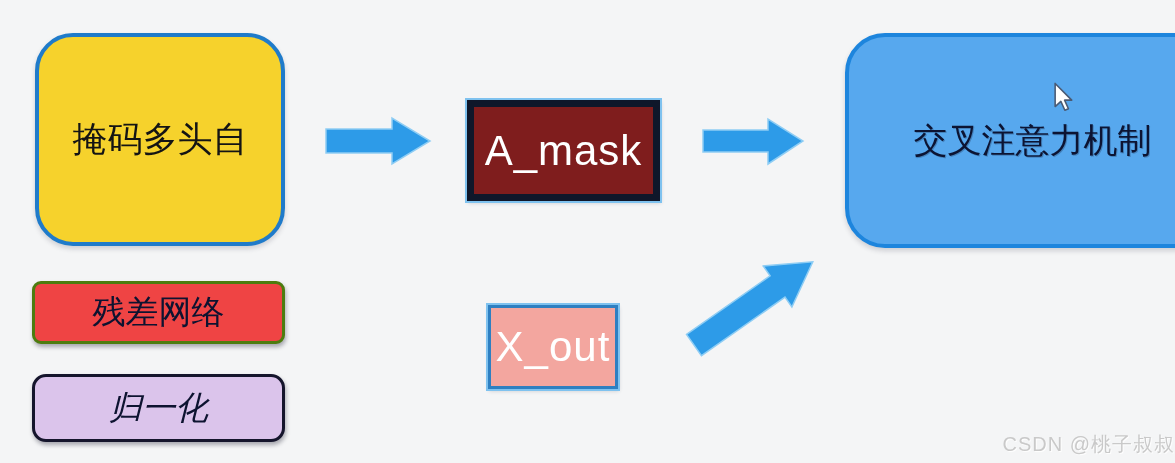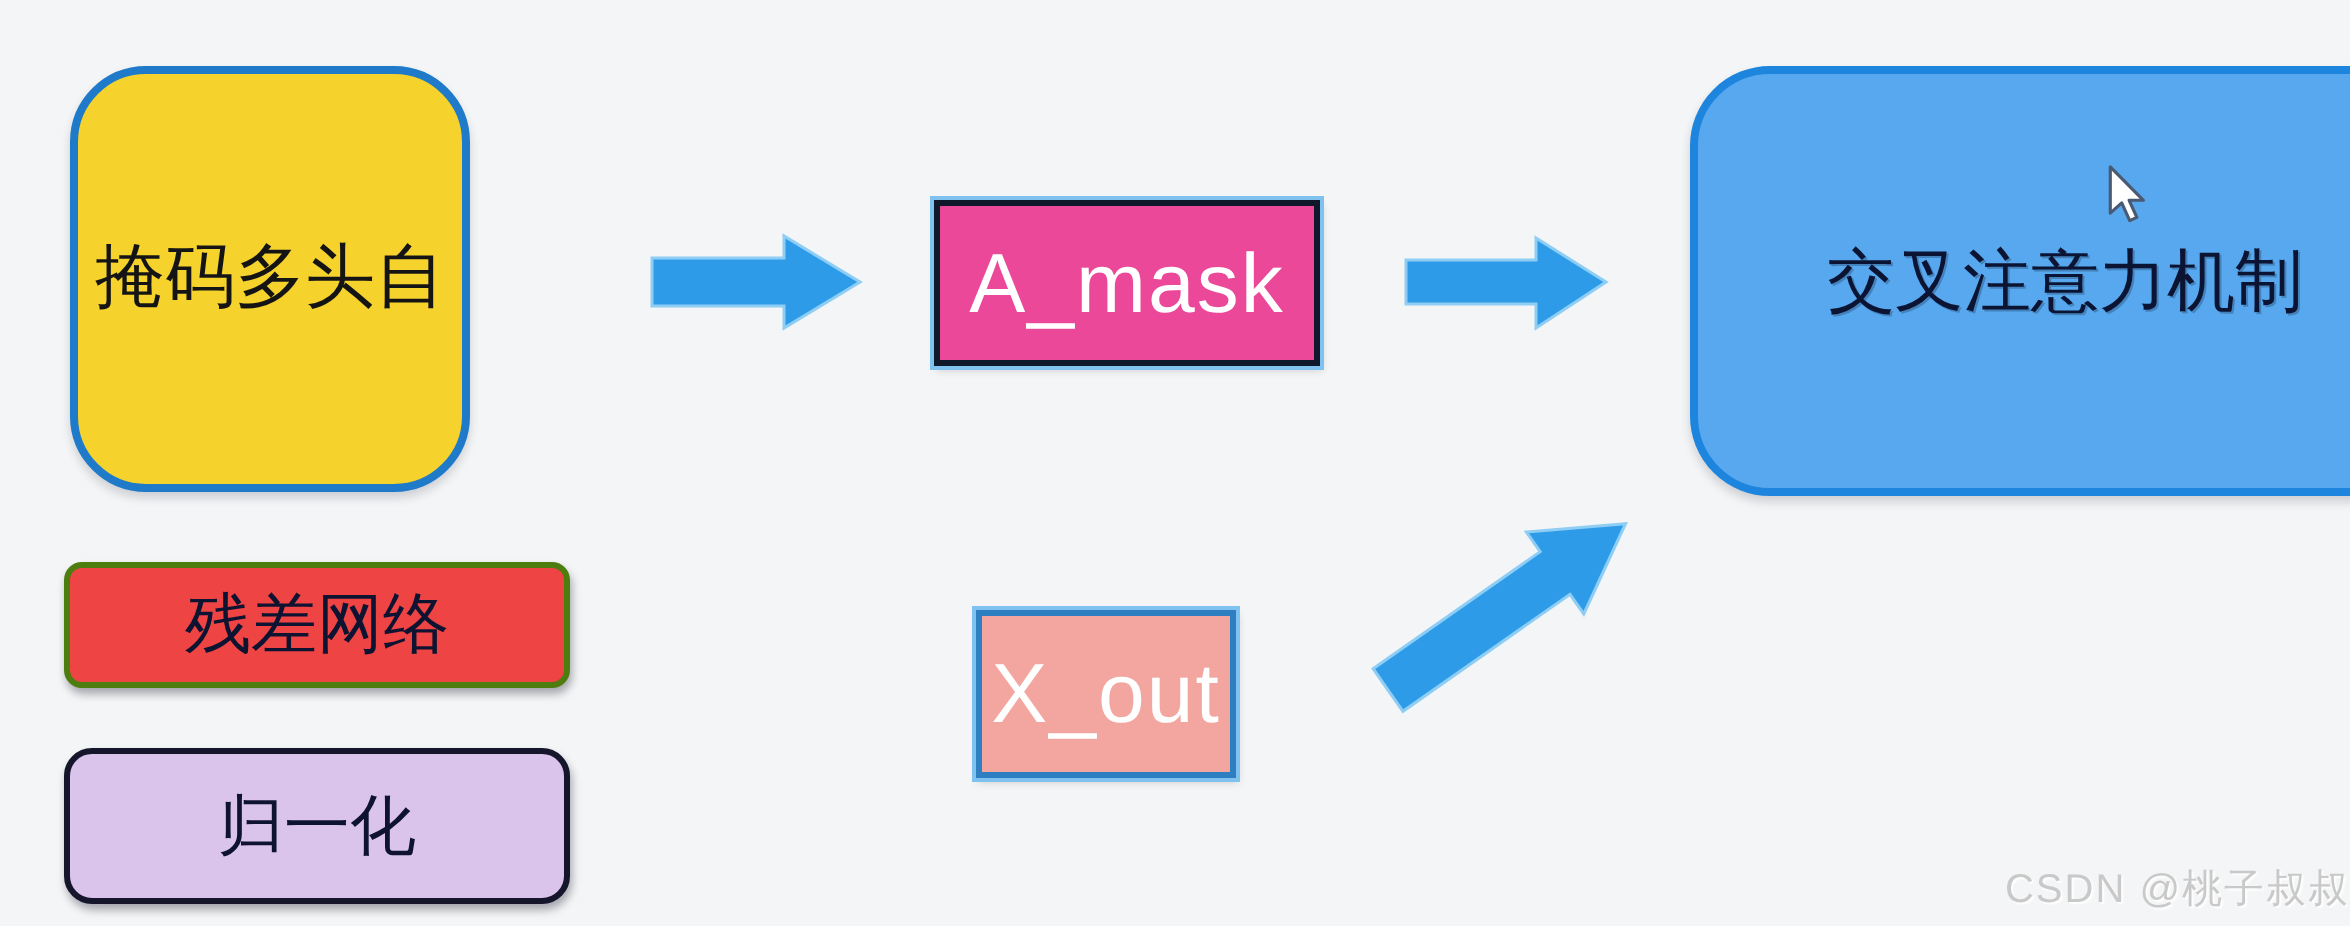--- a/index.html
+++ b/index.html
@@ -18,51 +18,52 @@
   }
   .node {
     position: absolute;
     display: flex;
     flex-direction: column;
     align-items: center;
     justify-content: center;
     text-align: center;
   }
   .node-masked {
-    left: 35px; top: 33px; width: 200px; height: 213px;
+    left: 35px; top: 33px; width: 250px; height: 213px;
     background: #f6d22c;
     border: 4px solid #1f7bca;
     border-radius: 38px;
     color: #141414;
     font-size: 35px;
     line-height: 1.26;
     box-shadow: 0 3px 5px rgba(40,40,60,0.18);
   }
   .node-residual {
     left: 32px; top: 281px; width: 253px; height: 63px;
     background: #ef4444;
     border: 3px solid #4d7c0f;
     border-radius: 9px;
     color: #0d1330;
     font-size: 33px;
     box-shadow: 1px 3px 4px rgba(20,20,40,0.35);
   }
   .node-norm {
-    left: 32px; top: 374px; width: 253px; height: 78px;
+    left: 32px; top: 374px; width: 253px; height: 68px;
     background: #dbc4eb;
     border: 3px solid #15152c;
     border-radius: 14px;
     color: #0d1330;
     font-size: 33px;
     box-shadow: 1px 3px 4px rgba(20,20,40,0.35);
+    font-style: italic;
   }
   .node-amask {
-    left: 467px; top: 100px; width: 193px; height: 83px;
-    background: #ec4899;
-    border: 3px solid #0f172a;
+    left: 467px; top: 100px; width: 193px; height: 101px;
+    background: #7f1d1d;
+    border: 7px solid #0f172a;
     box-shadow: 0 0 0 2px #7fc2ef, 1px 2px 4px rgba(40,40,60,0.2);
     color: #ffffff;
     font-size: 42px;
     font-weight: 400;
     letter-spacing: 1px;
   }
   .node-xout {
     left: 488px; top: 305px; width: 130px; height: 84px;
     background: #f3a69f;
     border: 3px solid #2e7fc1;

